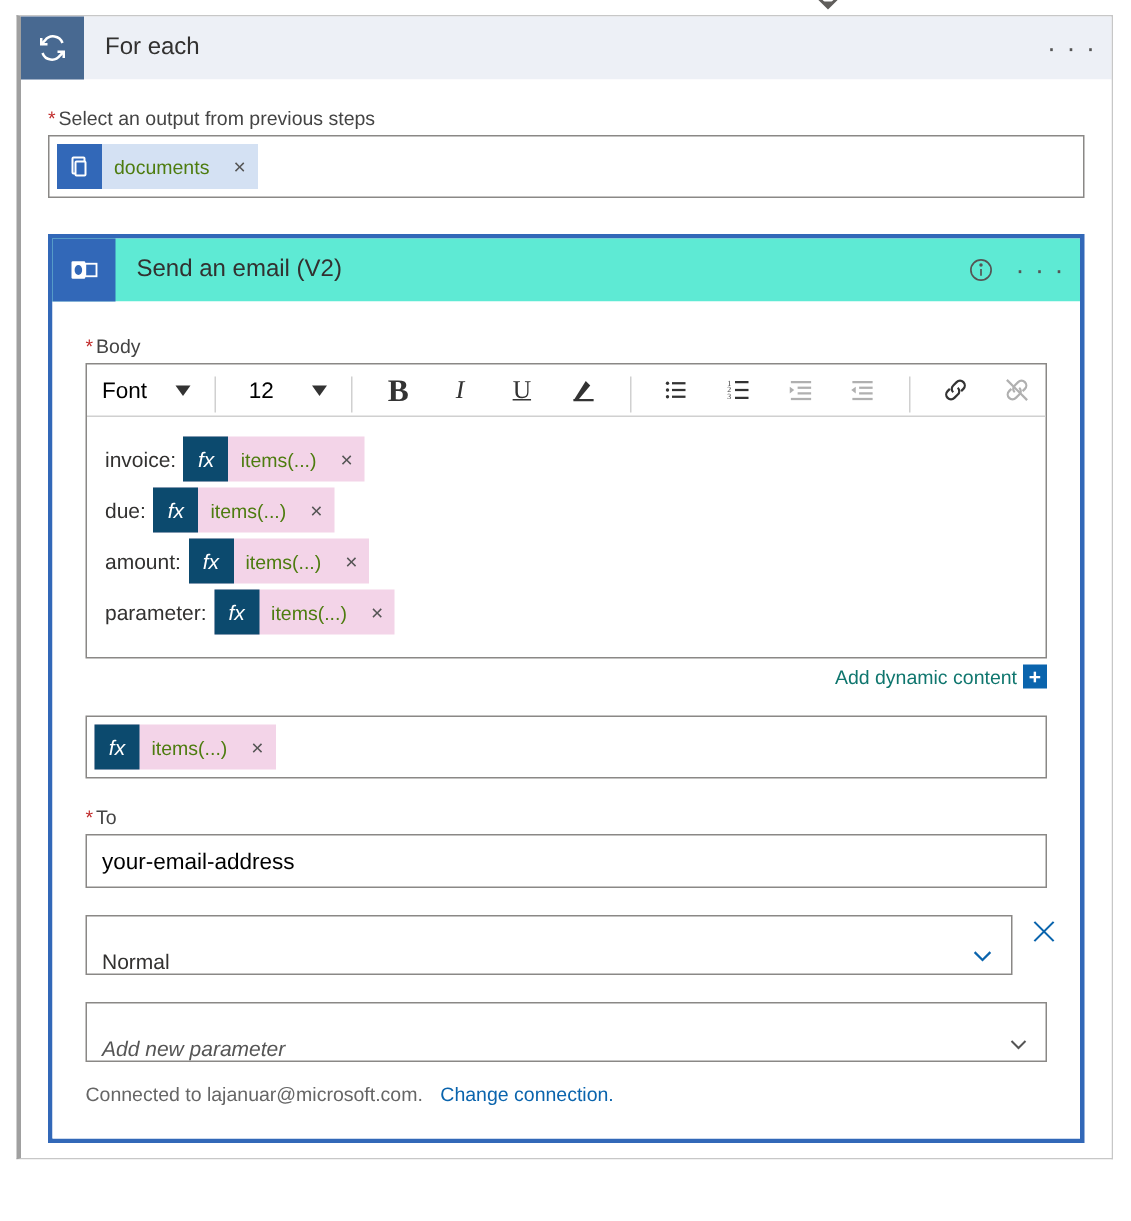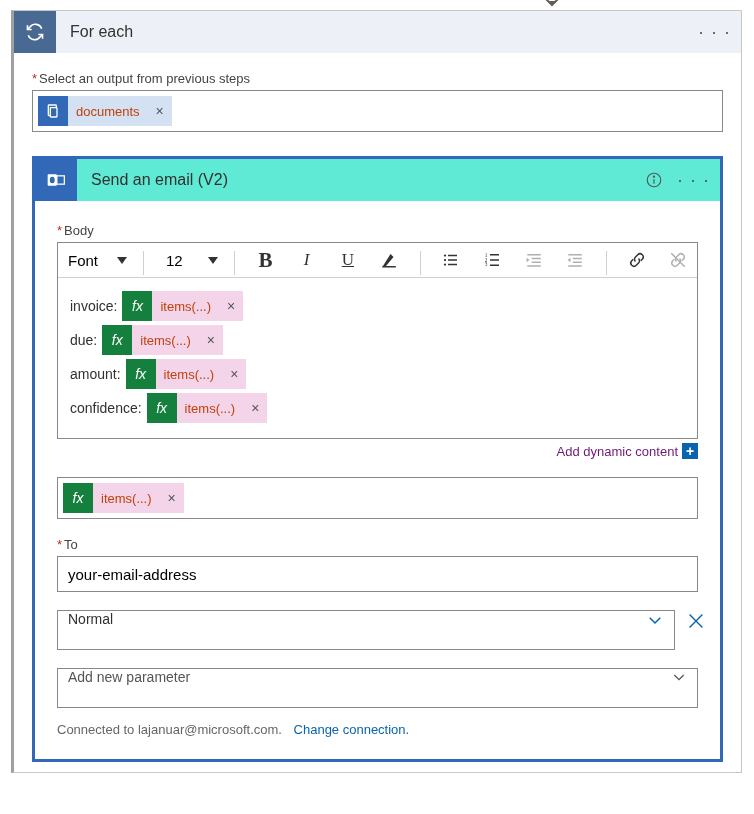--- a/index.html
+++ b/index.html
@@ -62,25 +62,25 @@
     }
 
     .token {
       display: inline-flex; align-items: stretch;
       background: #f3d4e8;
       height: 30px;
       margin: 1px;
     }
     .token.blue { background: #d4e1f3; }
     .token-icon {
-      width: 30px; background: #15803d; display: flex; align-items: center; justify-content: center;
+      width: 30px; background: #0c4a6e; display: flex; align-items: center; justify-content: center;
       color: #fff; font-style: italic; font-size: 14px;
     }
     .token.blue .token-icon { background: #3268b8; }
-    .token-label { padding: 0 8px; display: flex; align-items: center; font-size: 13px; color: #c2410c; }
+    .token-label { padding: 0 8px; display: flex; align-items: center; font-size: 13px; color: #4d7c0f; }
     .token-close { padding: 0 8px; display: flex; align-items: center; color: #555; cursor: pointer; font-size: 14px; }
 
     
     .inner-card {
       border: 3px solid #3268b8;
       margin-top: 24px;
     }
     .inner-body { padding: 22px; background:#fff; }
 
     
@@ -104,40 +104,40 @@
       display: flex; align-items: center; justify-content: center; font-size: 17px; color: #333;
       font-family: Georgia, serif;
     }
     .tb-btn.disabled { color: #b0b0b0; cursor: default; }
     .tb-btn .svg { width: 18px; height: 18px; }
     .rte-content { padding: 12px; font-size: 14px; text-align: right; }
     .rte-line { display:flex; align-items:center; margin-bottom:2px; }
     .rte-line .lbl { margin-right: 4px; }
 
     .under-link { display:flex; justify-content:flex-end; align-items:center; margin-top:4px; }
-    .under-link a { color:#701a75; font-size:13px; cursor:pointer; margin-right:4px; }
+    .under-link a { color:#0f766e; font-size:13px; cursor:pointer; margin-right:4px; }
     .plus-box { width:16px; height:16px; background:#0a64ad; color:#fff; display:flex;align-items:center;justify-content:center; font-size:14px; font-weight:bold; cursor:pointer;}
 
     .field-block { margin-top: 18px; }
 
     .remove-field { color: #0a64ad; font-size: 22px; cursor:pointer; margin-left:10px;}
 
     .dropdown-box {
-      border:1px solid #8a8886; height:40px; display:flex; align-items:flex-start; padding:0 10px; cursor:pointer; background:#fff;
+      border:1px solid #8a8886; height:40px; display:flex; align-items:flex-end; padding:0 10px; cursor:pointer; background:#fff;
     }
     .chevron { margin-left:auto; color:#0a64ad; }
 
     .footer-line { margin-top:14px; font-size:13px; color:#666; }
     .footer-line a { color:#0a64ad; margin-left:8px; cursor:pointer;}
 
     .importance-row { display:flex; align-items:flex-start; justify-content:space-between; }
     .importance-row .col1 { flex:1; }
 
     .add-param { margin-top:18px; }
-    .add-param .dropdown-box { color:#555;}
+    .add-param .dropdown-box { color:#555;font-style:italic;}
     .small-chev { color:#555; }
   </style>
 </head>
 <body>
 
 <div class="arrow-down-wrap">
   <svg viewBox="0 0 24 14">
       <path d="M2 1 L12 11 L22 1" stroke="#605e5c" stroke-width="2" fill="none"></path>
       <path d="M12 11 L8 7 L16 7 Z" fill="#605e5c"></path>
     </svg>
@@ -295,21 +295,21 @@
             </div>
             <div class="rte-line">
               <span class="lbl">amount:</span>
               <div class="token">
                 <div class="token-icon">fx</div>
                 <div class="token-label">items(...)</div>
                 <div class="token-close">×</div>
               </div>
             </div>
             <div class="rte-line">
-              <span class="lbl">confidence:</span>
+              <span class="lbl">parameter:</span>
               <div class="token">
                 <div class="token-icon">fx</div>
                 <div class="token-label">items(...)</div>
                 <div class="token-close">×</div>
               </div>
             </div>
           </div>
         </div>
         <div class="under-link">
           <a>Add dynamic content</a>

